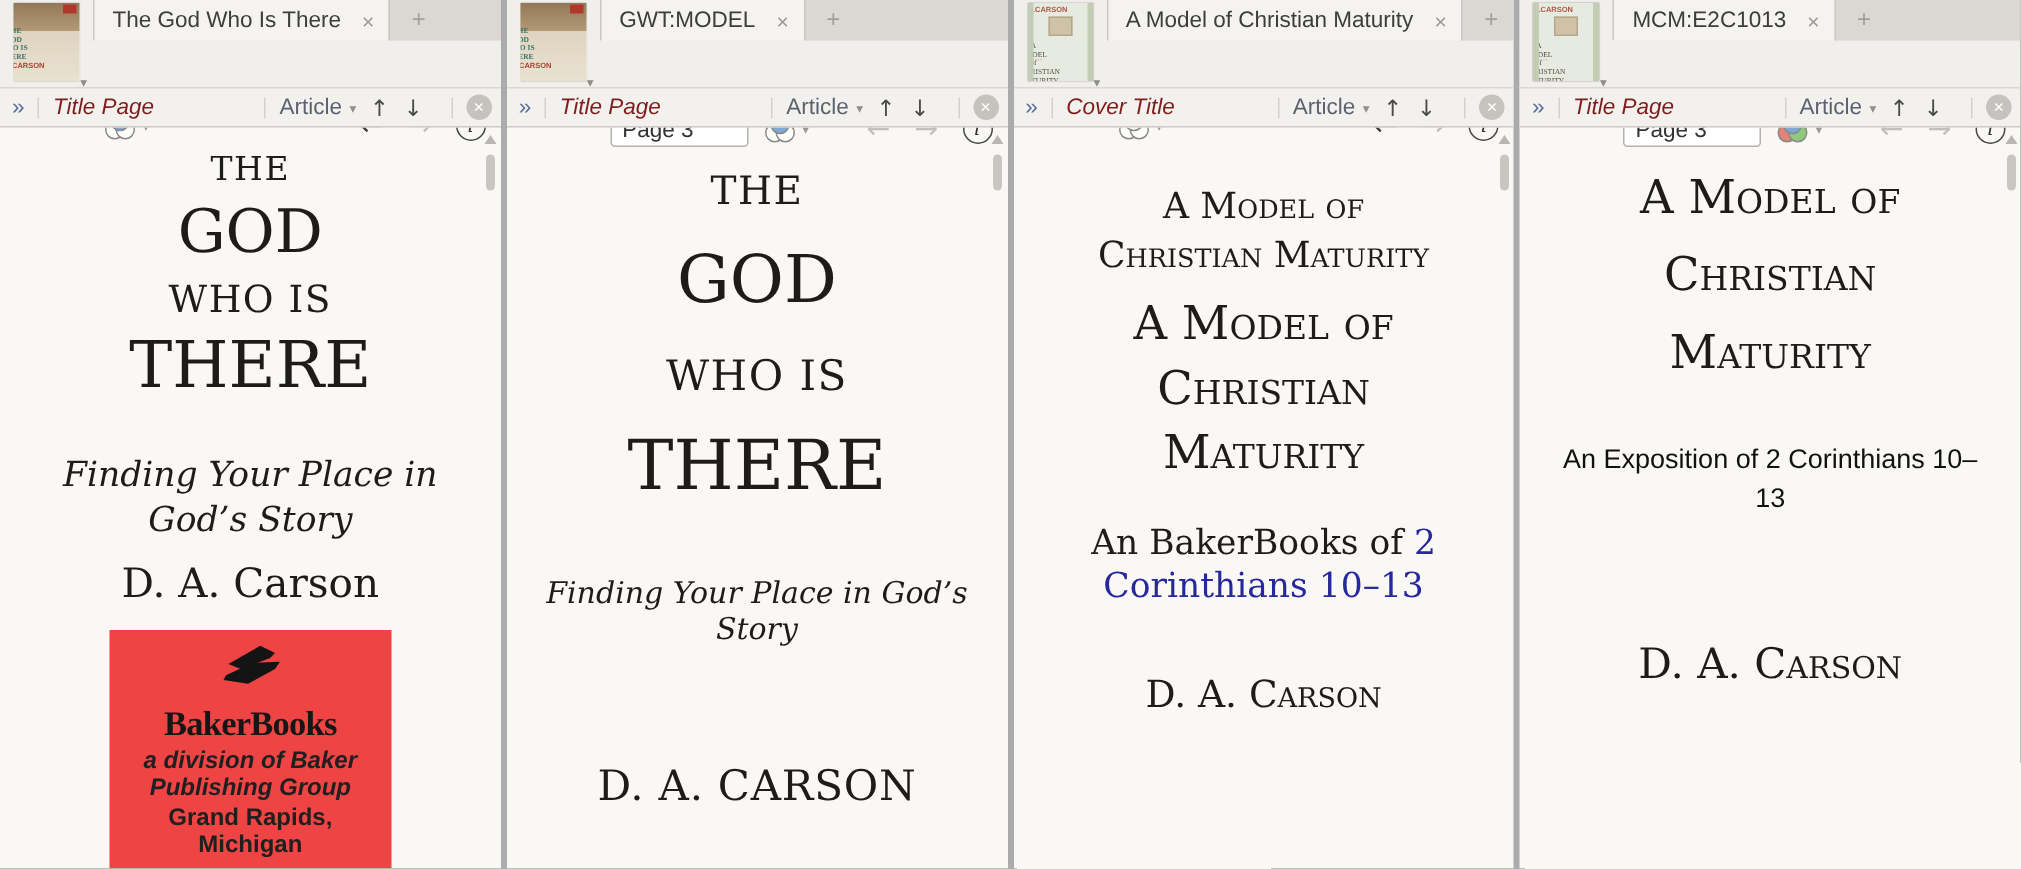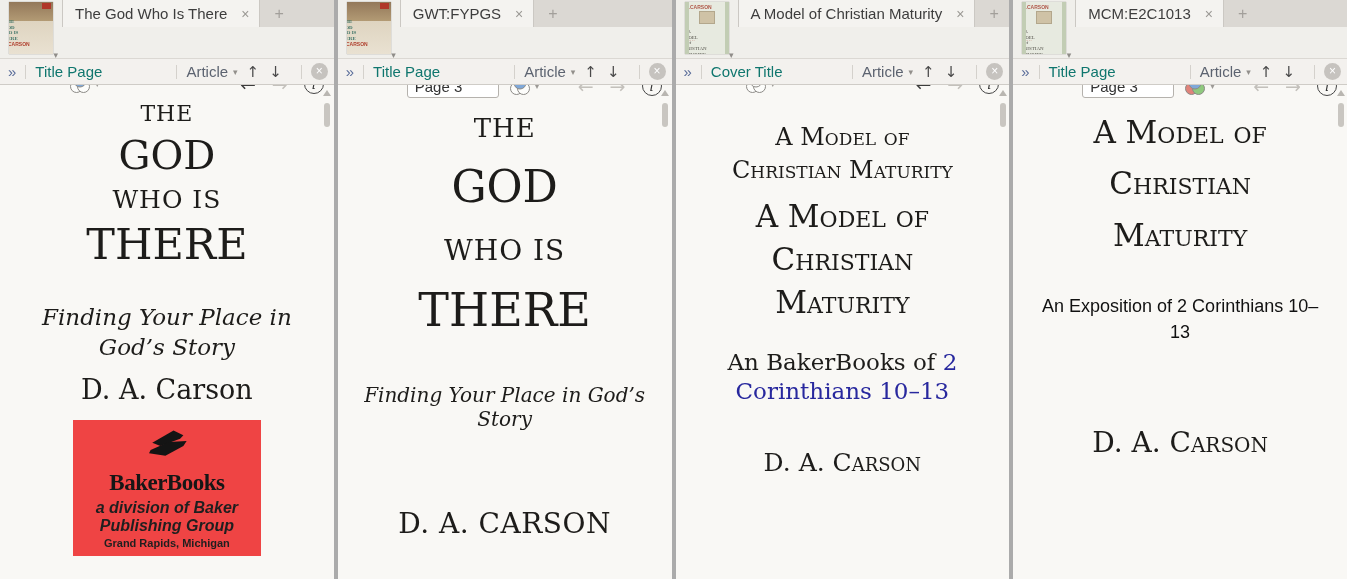--- a/index.html
+++ b/index.html
@@ -31,21 +31,21 @@
   .tb-sp { flex:1; }
   .nav { font-size:19px; line-height:19px; background:none; border:none; margin-right:16px; cursor:pointer; font-family:"DejaVu Sans",sans-serif; }
   .nav.on { color:#3c3c3c; }
   .nav.off { color:#c3c0bb; cursor:default; }
   .info { width:20px; height:20px; border:1.5px solid #454545; border-radius:50%; display:inline-flex; align-items:center; justify-content:center; font-family:"DejaVu Serif",serif; font-style:italic; font-size:13px; color:#333; margin-right:10px; cursor:pointer; flex:0 0 20px; }
 
   
   .crumb { height:27px; flex:0 0 27px; background:#f3f1ee; border-top:1px solid #dbd8d3; border-bottom:1px solid #cfccc7; display:flex; align-items:center; padding:0 6px 0 8px; white-space:nowrap; overflow:hidden; }
   .expand { color:#5a6d9a; font-size:15px; cursor:pointer; }
   .vdiv { width:1px; height:14px; background:#d4d1cc; margin:0 9px; flex:0 0 1px; }
-  .loc { font-size:15px; color:#0f766e; }
+  .loc { font-size:15px; color:#7f1d1d;font-style:italic; }
   .crumb-sp { flex:1; }
   .mode { font-size:15px; color:#5c6370; cursor:pointer; }
   .mode-dd { font-size:9px; color:#928f8b; margin:0 9px 0 5px; cursor:pointer; }
   .arr { font-size:15px; color:#4a4a4a; margin-right:10px; cursor:pointer; font-family:"DejaVu Sans",sans-serif; }
   .crumb-close { width:17px; height:17px; border-radius:50%; background:#c6c3bf; color:#fff; font-size:12px; line-height:17px; text-align:center; cursor:pointer; flex:0 0 17px; }
 
   
   .content { flex:1; position:relative; overflow:hidden; text-align:center; font-family:"DejaVu Serif",serif; color:#1d1c1a; }
   .sb { position:absolute; top:5px; right:1px; width:11px; display:flex; flex-direction:column; align-items:center; }
   .sb-arrow { width:0; height:0; border-left:4px solid transparent; border-right:4px solid transparent; border-bottom:6px solid #b9b6b1; margin-bottom:7px; }
@@ -54,21 +54,21 @@
   
   .p1 .t-the   { font-size:22px; margin-top:16px; letter-spacing:1px; }
   .p1 .t-god   { font-size:40px; margin-top:6px; }
   .p1 .t-who   { font-size:25px; margin-top:7px; letter-spacing:1px; }
   .p1 .t-there { font-size:43px; margin-top:5px; }
   .p1 .subtitle { font-style:italic; font-size:23px; line-height:1.3; margin:34px auto 0; max-width:268px; }
   .p1 .author  { font-size:27px; margin-top:11px; }
   .logo-box { background:#ef4444; width:188px; margin:15px auto 0; padding:8px 6px 7px; }
   .logo-name { font-size:23px; font-weight:700; letter-spacing:-.5px; color:#161616; font-family:"Liberation Serif",serif; margin-top:2px; }
   .logo-div  { font-size:16px; font-weight:700; font-style:italic; color:#1f1f1f; margin-top:3px; font-family:"Liberation Sans",sans-serif; }
-  .logo-city { font-size:11px; font-weight:700; color:#1f1f1f; margin-top:2px; font-family:"Liberation Sans",sans-serif; }
+  .logo-city { font-size:16px; font-weight:700; color:#1f1f1f; margin-top:2px; font-family:"Liberation Sans",sans-serif; }
   .copyright { position:absolute; left:8px; bottom:2px; font-size:18px; }
 
   
   .p2 .t-the   { font-size:26px; margin-top:28px; letter-spacing:1px; }
   .p2 .t-god   { font-size:44px; margin-top:18px; }
   .p2 .t-who   { font-size:28px; margin-top:22px; letter-spacing:1px; }
   .p2 .t-there { font-size:46px; margin-top:16px; }
   .p2 .subtitle { font-style:italic; font-size:20px; margin-top:46px; }
   .p2 .author  { font-size:28px; margin-top:76px; letter-spacing:.5px; }
 
@@ -181,21 +181,21 @@
         <div class="thumb cover-gwt">
           <span class="ribbon"></span>
           <div class="gtitle micro"><span>THE</span><br><span>GOD</span><br><span>WHO IS</span><br><span>THERE</span></div>
           <div class="gauthor micro">D.A.CARSON</div>
         </div>
         <span class="thumb-dd">▾</span>
       </div>
       <div class="hdr-main">
         <div class="tabrow">
           <div class="tab">
-            <span class="tab-title">GWT:FYPGS</span>
+            <span class="tab-title">GWT:MODEL</span>
             <span class="tab-close">×</span>
           </div>
           <div class="newtab">
             <span class="plus">+</span>
           </div>
         </div>
         <div class="toolbar">
           <input class="pageinput" value="Page 3" style="">
           <span class="venn">
             <svg width="22" height="20" viewBox="0 0 22 20">

